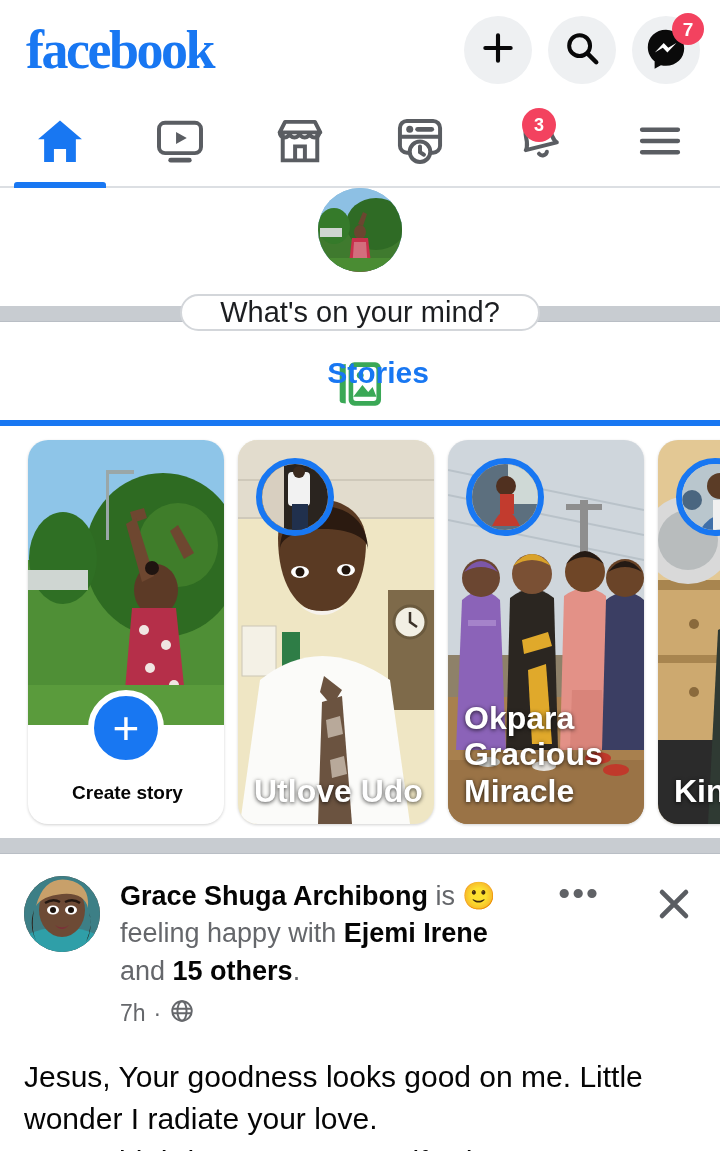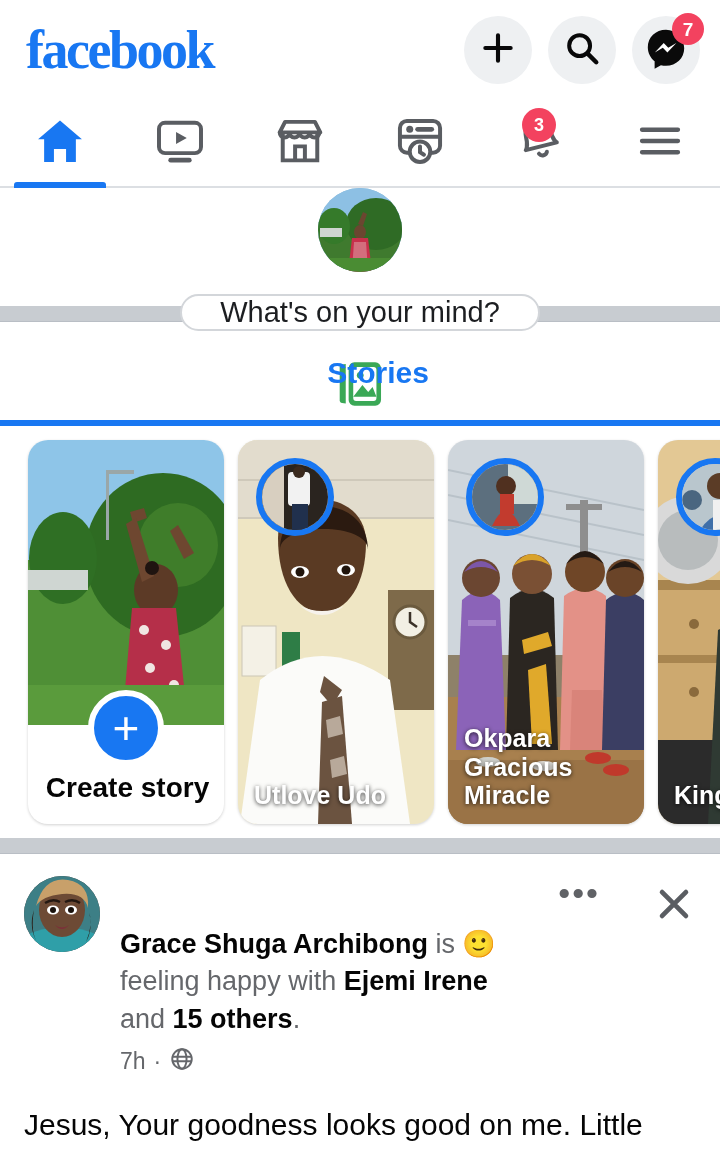--- a/index.html
+++ b/index.html
@@ -91,40 +91,40 @@
   .create-card { background:#fff; }
   .create-top { position:absolute; left:0; right:0; top:0; height: 285px; overflow:hidden; }
   .create-plus {
     position:absolute; left:50%; top: 250px; transform: translateX(-50%);
     width: 76px; height:76px; border-radius:50%; background:#1877f2;
     border: 6px solid #fff; display:flex; align-items:center; justify-content:center;
     color:#fff; font-size: 46px; font-weight:400; line-height: 1;
   }
   .create-label {
     position:absolute; bottom: 20px; left:3px; right:0; text-align:center;
-    font-size: 28px; font-weight:700; color:#050505;
+    font-size: 19px; font-weight:700; color:#050505;
   }
   .story-ring {
     position:absolute; top: 18px; left: 18px; width: 78px; height:78px;
     border-radius:50%; border: 6px solid #1877f2; overflow:hidden; background:#ccc;
   }
   .story-name {
     position:absolute; left: 16px; right: 4px; bottom: 14px;
-    color:#fff; font-size: 25px; font-weight:700; line-height: 1.15;
+    color:#fff; font-size: 32px; font-weight:700; line-height: 1.15;
     text-shadow: 0 1px 4px rgba(0,0,0,.75);
   }
 
   
   .post { padding: 22px 24px 0 24px; background:#fff; position:relative; }
   .post-head { display:flex; align-items:flex-start; gap: 20px; }
   .post-avatar {
     width: 76px; height:76px; border-radius:50%; flex:none; overflow:hidden;
     background:#4a3b36; position: relative;
   }
-  .post-meta { flex:1; min-width:0; padding-top: 2px; margin-top: 48px; }
+  .post-meta { flex:1; min-width:0; padding-top: 2px; }
   .post-title {
     font-size: 27px; line-height: 1.38; color:#65676b; font-weight:400;
     max-width: 540px;
   }
   .post-title b { color:#050505; font-weight:700; }
   .post-sub { margin-top: 8px; font-size: 23px; color:#65676b; display:flex; align-items:center; gap: 8px; }
   .post-actions { display:flex; align-items:flex-start; gap: 52px; padding-top: 6px; }
   .dots { font-size: 34px; color:#606266; letter-spacing: 2px; line-height:.7; cursor:pointer; }
   .close-x { cursor:pointer; }
   .post-body {

